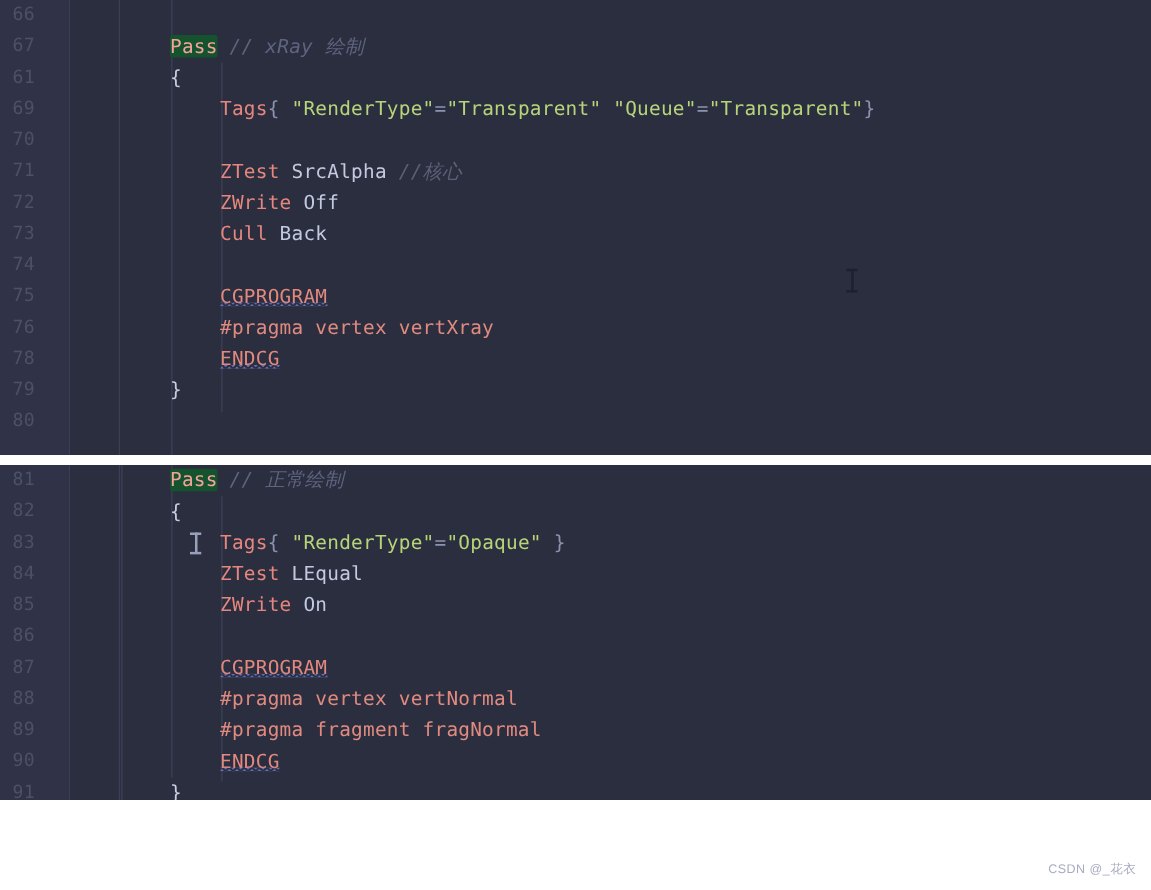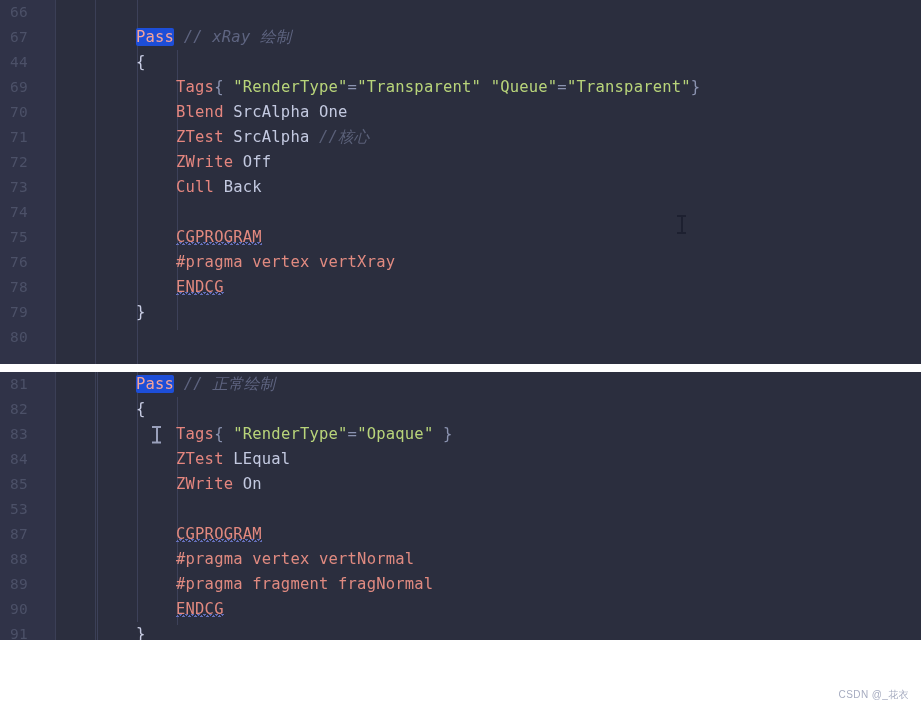--- a/index.html
+++ b/index.html
@@ -47,21 +47,21 @@
   .code{
     position:absolute;left:0;top:0;
     padding-left:0;
   }
 
   
   .guide{position:absolute;width:1px;background:#3d4159;}
 
   
   .kw      {color:#e5867f;}
-  .kw-hl   {color:#f3a39a;background:#1d4ed8;border-radius:2px;}
+  .kw-hl   {color:#f3a39a;background:#14532d;border-radius:2px;}
   .val     {color:#c3c9e0;}
   .str     {color:#b8d47a;}
   .punct   {color:#8b93b0;}
   .brace   {color:#c9cde4;}
   .cmt     {color:#5e6480;font-style:italic;}
   .cmt2    {color:#5a6078;font-style:italic;}
   .pre     {color:#e08a80;}
   .cg      {color:#e2897f;}
 
   
@@ -120,23 +120,23 @@
 
   <div class="pane" id="pane-top">
     <div class="gutter"></div>
     <div class="gutter-rule rule-a"></div>
     <div class="gutter-rule rule-b"></div>
     <div class="guide" style="left:137px;top:0;height:364px;"></div>
     <div class="guide" style="left:177px;top:50px;height:280px;"></div>
     <div id="rows-top">
         <div class="row"><span class="lineno">66</span></div>
         <div class="row"><span class="lineno">67</span><span class="code" style="left: 136px;"><span class="kw-hl">Pass</span><span class="val"> </span><span class="cmt">// xRay 绘制</span></span></div>
-        <div class="row"><span class="lineno">44</span><span class="code" style="left: 136px;"><span class="brace">{</span></span></div>
+        <div class="row"><span class="lineno">61</span><span class="code" style="left: 136px;"><span class="brace">{</span></span></div>
         <div class="row"><span class="lineno">69</span><span class="code" style="left: 176px;"><span class="kw">Tags</span><span class="punct">{ </span><span class="str">"RenderType"</span><span class="punct">=</span><span class="str">"Transparent"</span><span class="val"> </span><span class="str">"Queue"</span><span class="punct">=</span><span class="str">"Transparent"</span><span class="punct">}</span></span></div>
-        <div class="row"><span class="lineno">70</span><span class="code" style="left: 176px;"><span class="kw">Blend</span><span class="val"> SrcAlpha One</span></span></div>
+        <div class="row"><span class="lineno">70</span></div>
         <div class="row"><span class="lineno">71</span><span class="code" style="left: 176px;"><span class="kw">ZTest</span><span class="val"> SrcAlpha </span><span class="cmt2">//核心</span></span></div>
         <div class="row"><span class="lineno">72</span><span class="code" style="left: 176px;"><span class="kw">ZWrite</span><span class="val"> Off</span></span></div>
         <div class="row"><span class="lineno">73</span><span class="code" style="left: 176px;"><span class="kw">Cull</span><span class="val"> Back</span></span></div>
         <div class="row"><span class="lineno">74</span></div>
         <div class="row"><span class="lineno">75</span><span class="code" style="left: 176px;"><span class="cg squig">CGPROGRAM</span></span></div>
         <div class="row"><span class="lineno">76</span><span class="code" style="left: 176px;"><span class="pre">#pragma vertex vertXray</span></span></div>
         <div class="row"><span class="lineno">78</span><span class="code" style="left: 176px;"><span class="cg squig">ENDCG</span></span></div>
         <div class="row"><span class="lineno">79</span><span class="code" style="left: 136px;"><span class="brace">}</span></span></div>
         <div class="row"><span class="lineno">80</span></div>
       </div>
@@ -151,21 +151,21 @@
     <div class="gutter-rule rule-b"></div>
     <div class="guide" style="left:137px;top:0;height:250px;"></div>
     <div class="guide" style="left:177px;top:25px;height:228px;"></div>
     <div class="guide" style="left:97px;top:0;height:285px;"></div>
     <div id="rows-bottom">
         <div class="row"><span class="lineno">81</span><span class="code" style="left: 136px;"><span class="kw-hl">Pass</span><span class="val"> </span><span class="cmt">// 正常绘制</span></span></div>
         <div class="row"><span class="lineno">82</span><span class="code" style="left: 136px;"><span class="brace">{</span></span></div>
         <div class="row"><span class="lineno">83</span><span class="code" style="left: 176px;"><span class="kw">Tags</span><span class="punct">{ </span><span class="str">"RenderType"</span><span class="punct">=</span><span class="str">"Opaque"</span><span class="punct"> }</span></span></div>
         <div class="row"><span class="lineno">84</span><span class="code" style="left: 176px;"><span class="kw">ZTest</span><span class="val"> LEqual</span></span></div>
         <div class="row"><span class="lineno">85</span><span class="code" style="left: 176px;"><span class="kw">ZWrite</span><span class="val"> On</span></span></div>
-        <div class="row"><span class="lineno">53</span></div>
+        <div class="row"><span class="lineno">86</span></div>
         <div class="row"><span class="lineno">87</span><span class="code" style="left: 176px;"><span class="cg squig">CGPROGRAM</span></span></div>
         <div class="row"><span class="lineno">88</span><span class="code" style="left: 176px;"><span class="pre">#pragma vertex vertNormal</span></span></div>
         <div class="row"><span class="lineno">89</span><span class="code" style="left: 176px;"><span class="pre">#pragma fragment fragNormal</span></span></div>
         <div class="row"><span class="lineno">90</span><span class="code" style="left: 176px;"><span class="cg squig">ENDCG</span></span></div>
         <div class="row"><span class="lineno">91</span><span class="code" style="left: 136px;"><span class="brace">}</span></span></div>
         <div class="row"><span class="lineno">92</span><span class="code" style="left: 96px;"><span class="brace">}</span></span></div>
         <div class="row"><span class="lineno">93</span><span class="code" style="left: 56px;"><span class="brace">}</span></span></div>
         <div class="row"><span class="lineno">94</span></div>
       </div>
     <div class="ibeam" style="left:152px;top:54px;"></div>

